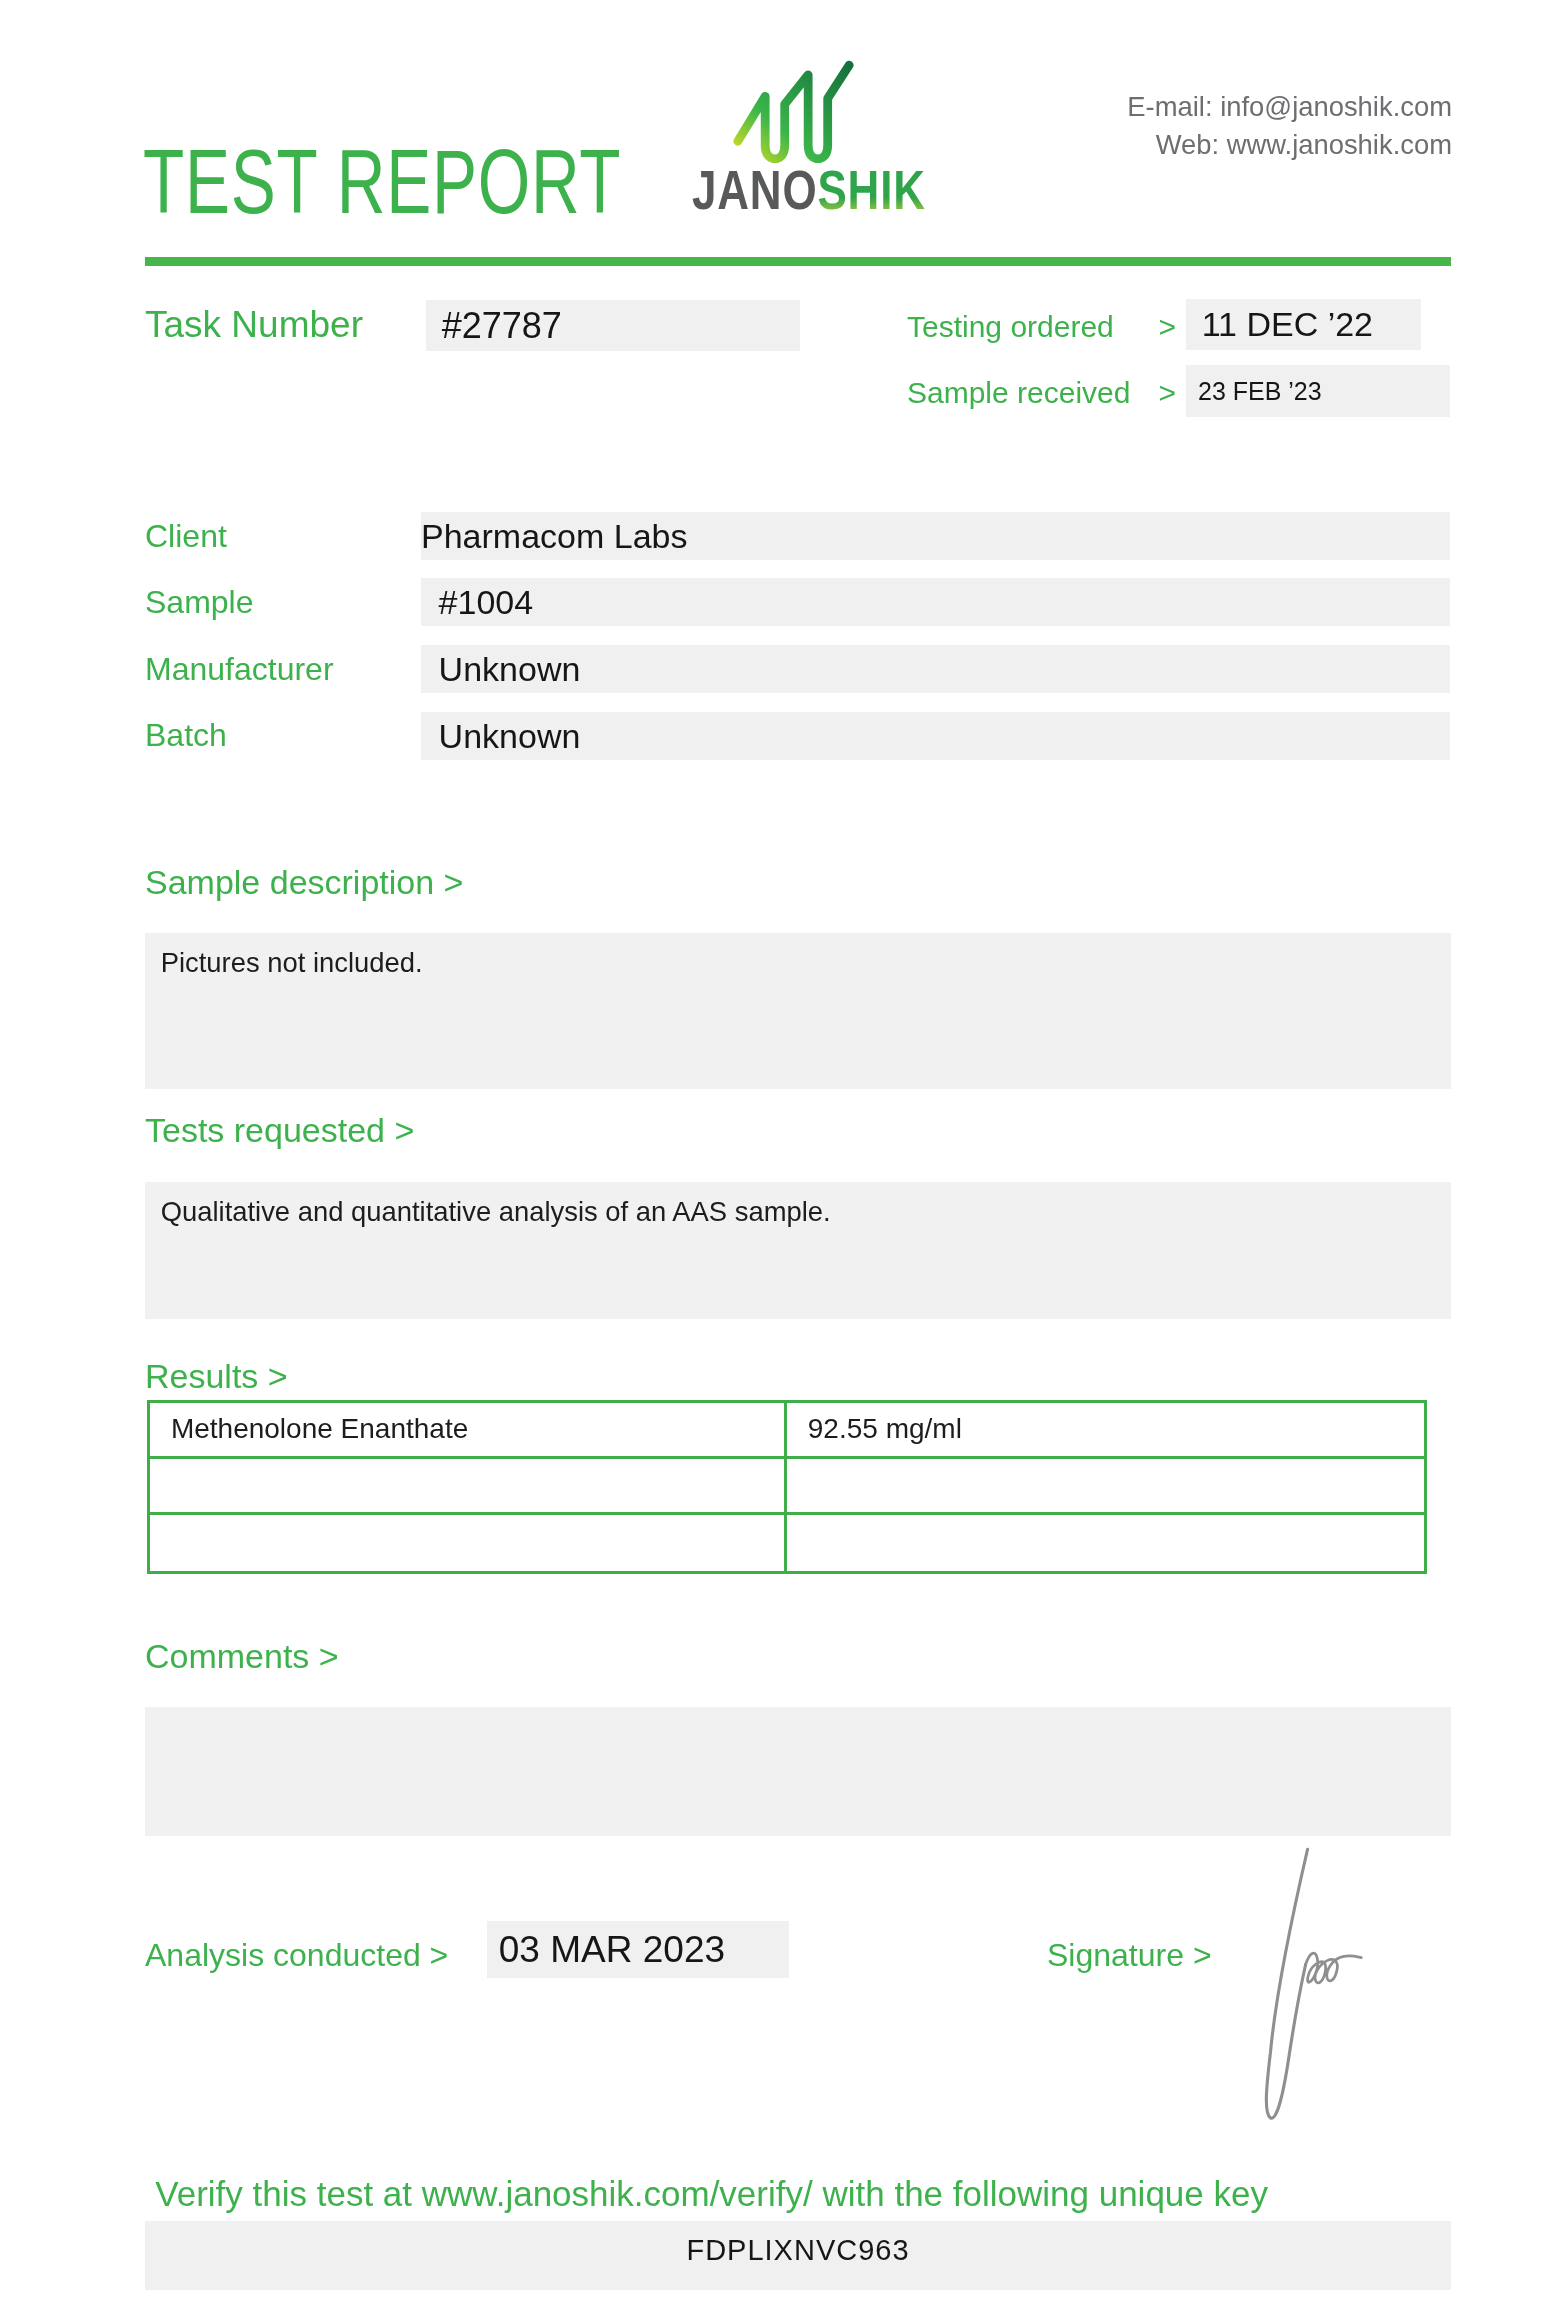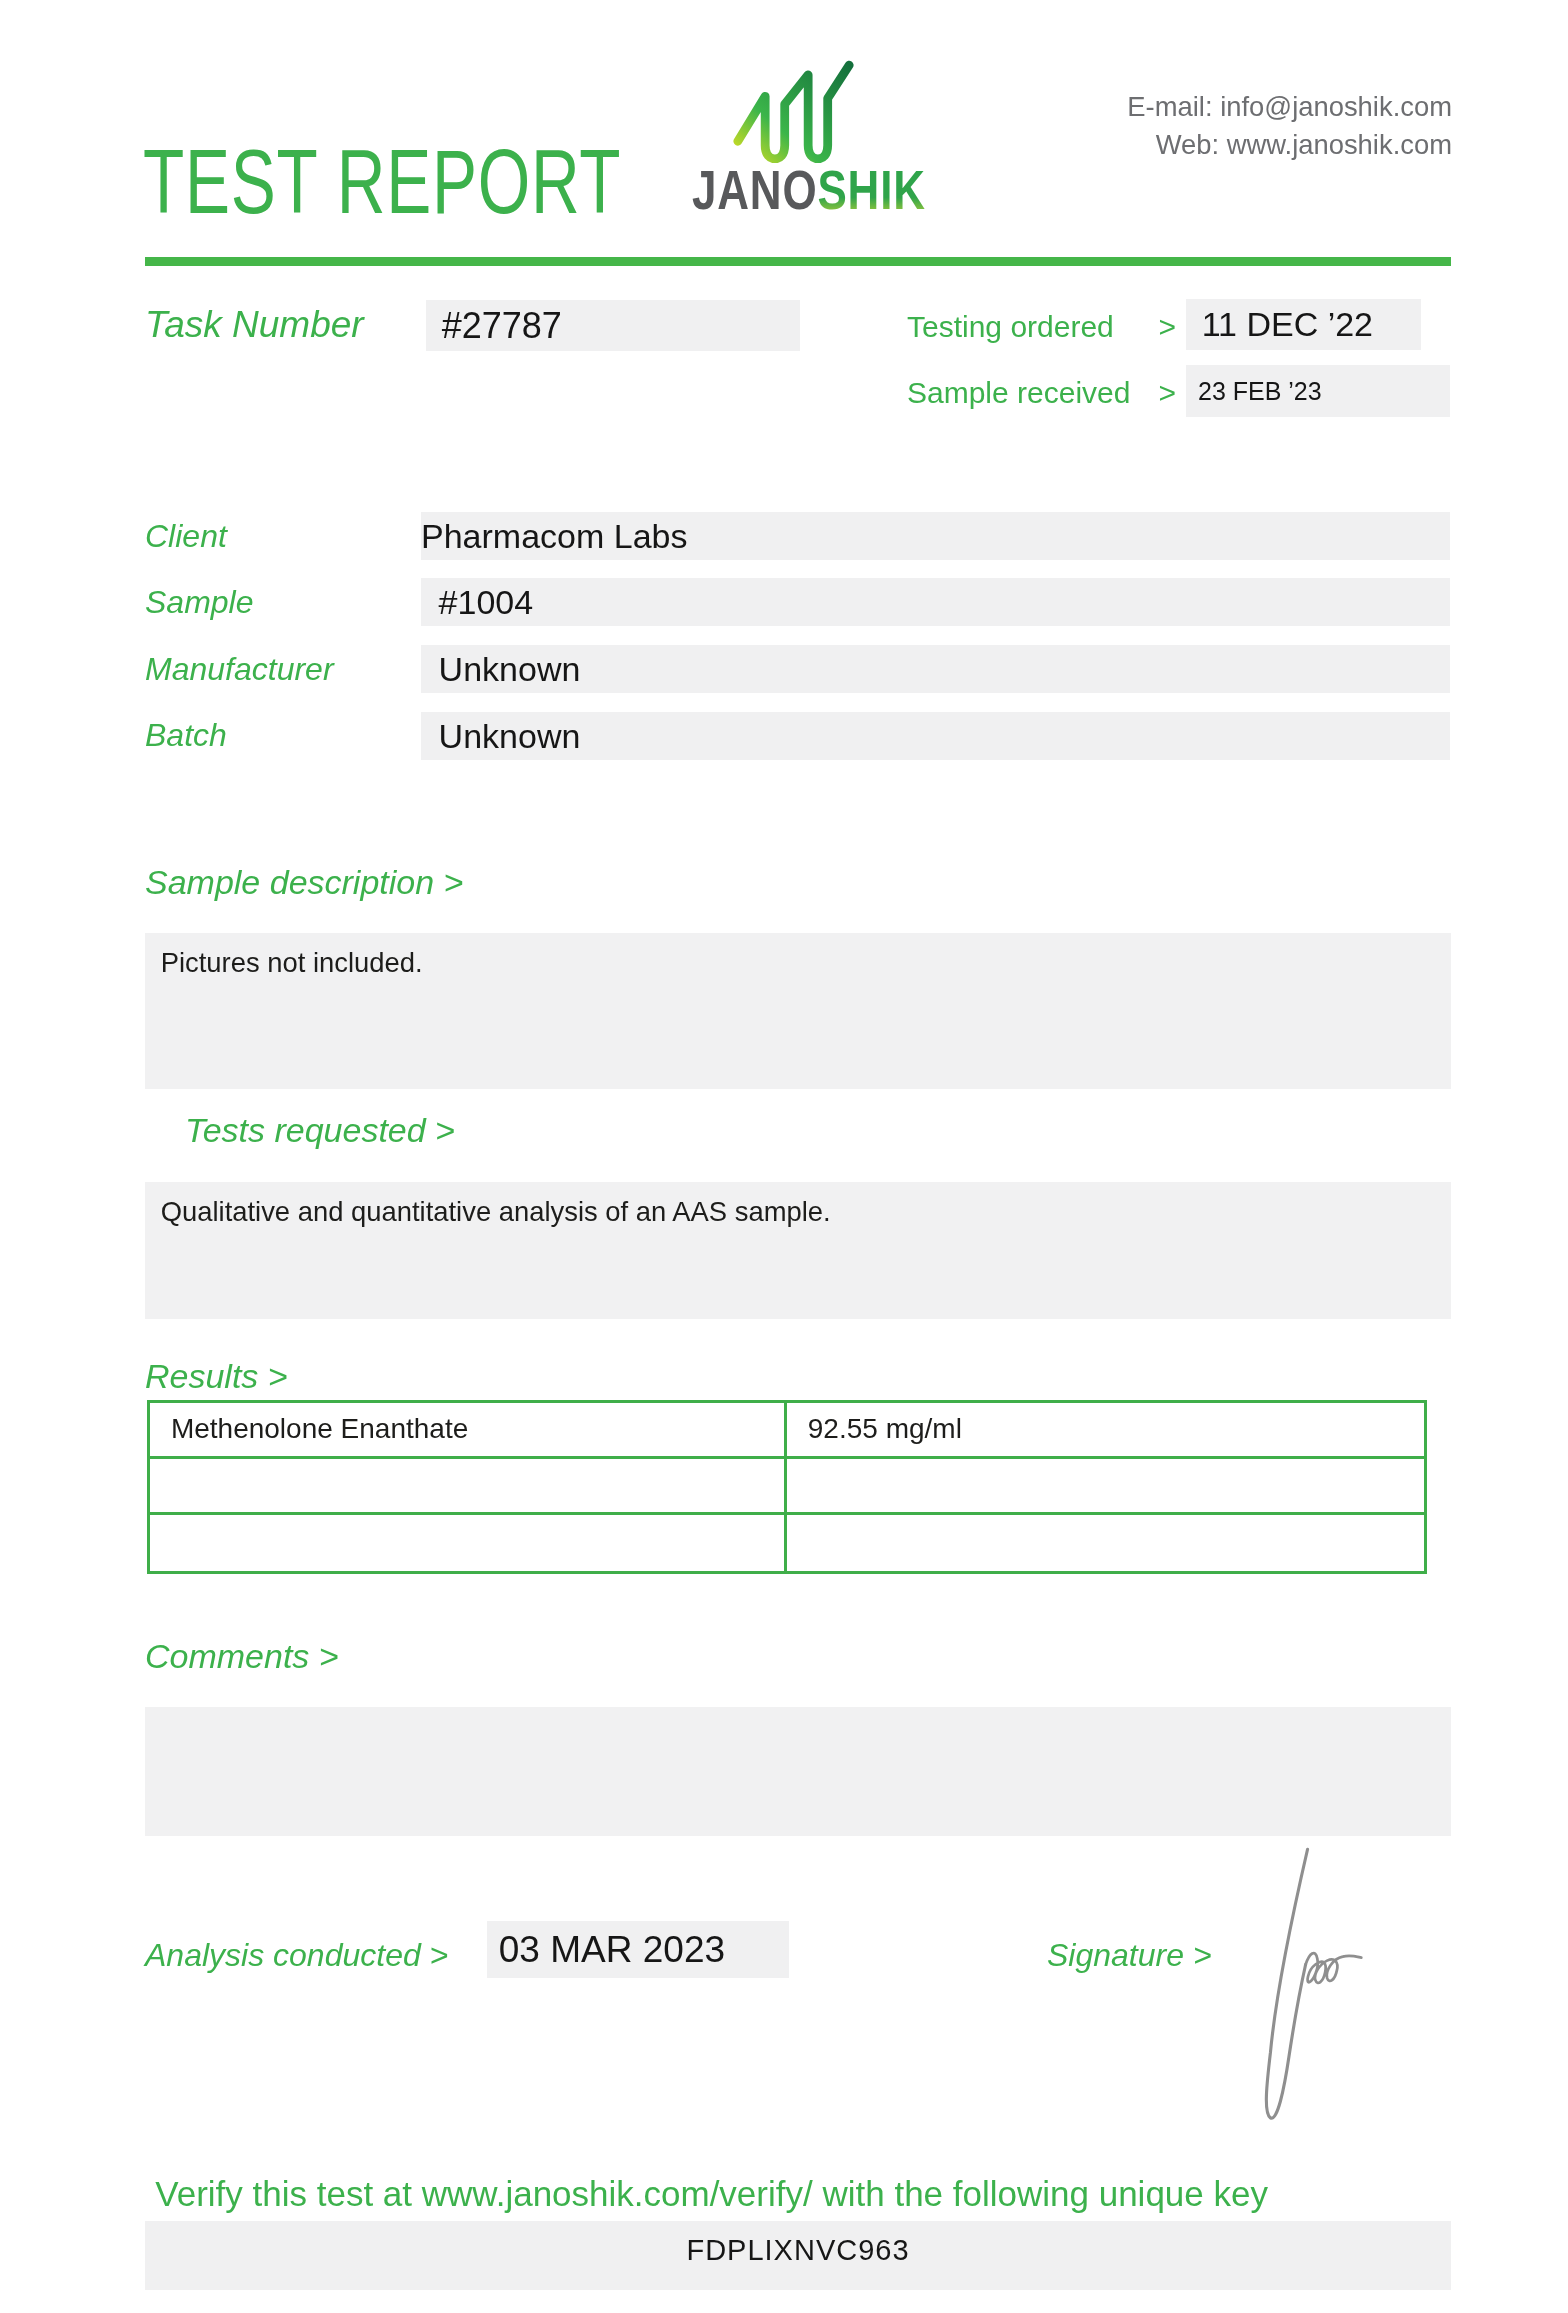--- a/index.html
+++ b/index.html
@@ -9,21 +9,21 @@
   .green{color:#3cb14c;}
   .title{left:143px;top:137px;font-size:90px;font-weight:400;line-height:1;
          transform:scaleX(0.75);transform-origin:left top;letter-spacing:1px;white-space:nowrap;}
   .logo-word{left:692px;top:163px;font-size:55px;font-weight:bold;line-height:1;
              transform:scaleX(0.80);transform-origin:left top;letter-spacing:1px;white-space:nowrap;}
   .logo-dark{color:#58595b;}
   .logo-grad{background:linear-gradient(180deg,#2fa44a 0%,#2fa44a 62%,#8fc43d 85%,#d9e021 100%);
              -webkit-background-clip:text;background-clip:text;color:transparent;}
   .contact{right:116px;top:88px;text-align:right;font-size:27.4px;line-height:38px;color:#6d6e71;white-space:nowrap;}
   .rule{left:145px;top:257px;width:1306px;height:8.8px;background:#45b649;}
-  .lbl{color:#3cb14c;white-space:nowrap;font-style:italic;}
+  .lbl{color:#3cb14c;white-space:nowrap;}
   .valbox{background:#f0f0f1;color:#161616;white-space:nowrap;}
   .ordrow{left:907px;width:269px;display:flex;justify-content:space-between;font-size:30px;color:#3cb14c;white-space:nowrap;}
   .secbox{left:145px;width:1306px;background:#f1f1f2;font-size:27.4px;color:#1d1d1b;}
   .secbox .inner{padding:13.7px 0 0 15.7px;}
   .results{left:147px;top:1400px;width:1280px;display:grid;
            grid-template-columns:634px 1fr;grid-template-rows:53px 53px 56px;
            gap:2.9px;padding:2.9px;background:#3fae49;box-sizing:border-box;}
   .results .cell{background:#ffffff;display:flex;align-items:center;padding-left:21px;
                  font-size:28px;color:#1d1d1b;white-space:nowrap;}
   .verify{left:0;top:2160px;width:1268px;text-align:right;font-size:35px;color:#3cb14c;white-space:nowrap;margin-top:14px;}
@@ -85,21 +85,21 @@
   <div class="abs valbox" style="left:421px;top:645px;width:1029px;height:48px;font-size:34px;line-height:48px;padding-left:17.6px;box-sizing:border-box;">Unknown</div>
 
   <div class="abs lbl" style="left:145px;top:717px;font-size:32px;">Batch</div>
   <div class="abs valbox" style="left:421px;top:712px;width:1029px;height:48px;font-size:34px;line-height:48px;padding-left:17.6px;box-sizing:border-box;">Unknown</div>
 
   <div class="abs lbl" style="left:145px;top:863px;font-size:34px;">Sample description &gt;</div>
   <div class="abs secbox" style="top:933px;height:156px;">
     <div class="inner">Pictures not included.</div>
   </div>
 
-  <div class="abs lbl" style="left:145px;top:1111px;font-size:34px;margin-left:40px;">Tests requested &gt;</div>
+  <div class="abs lbl" style="left:145px;top:1111px;font-size:34px;">Tests requested &gt;</div>
   <div class="abs secbox" style="top:1182px;height:137px;">
     <div class="inner">Qualitative and quantitative analysis of an AAS sample.</div>
   </div>
 
   <div class="abs lbl" style="left:145px;top:1357px;font-size:34px;">Results &gt;</div>
   <div class="abs results">
     <div class="cell">Methenolone Enanthate</div>
     <div class="cell">92.55 mg/ml</div>
     <div class="cell"></div>
     <div class="cell"></div>

